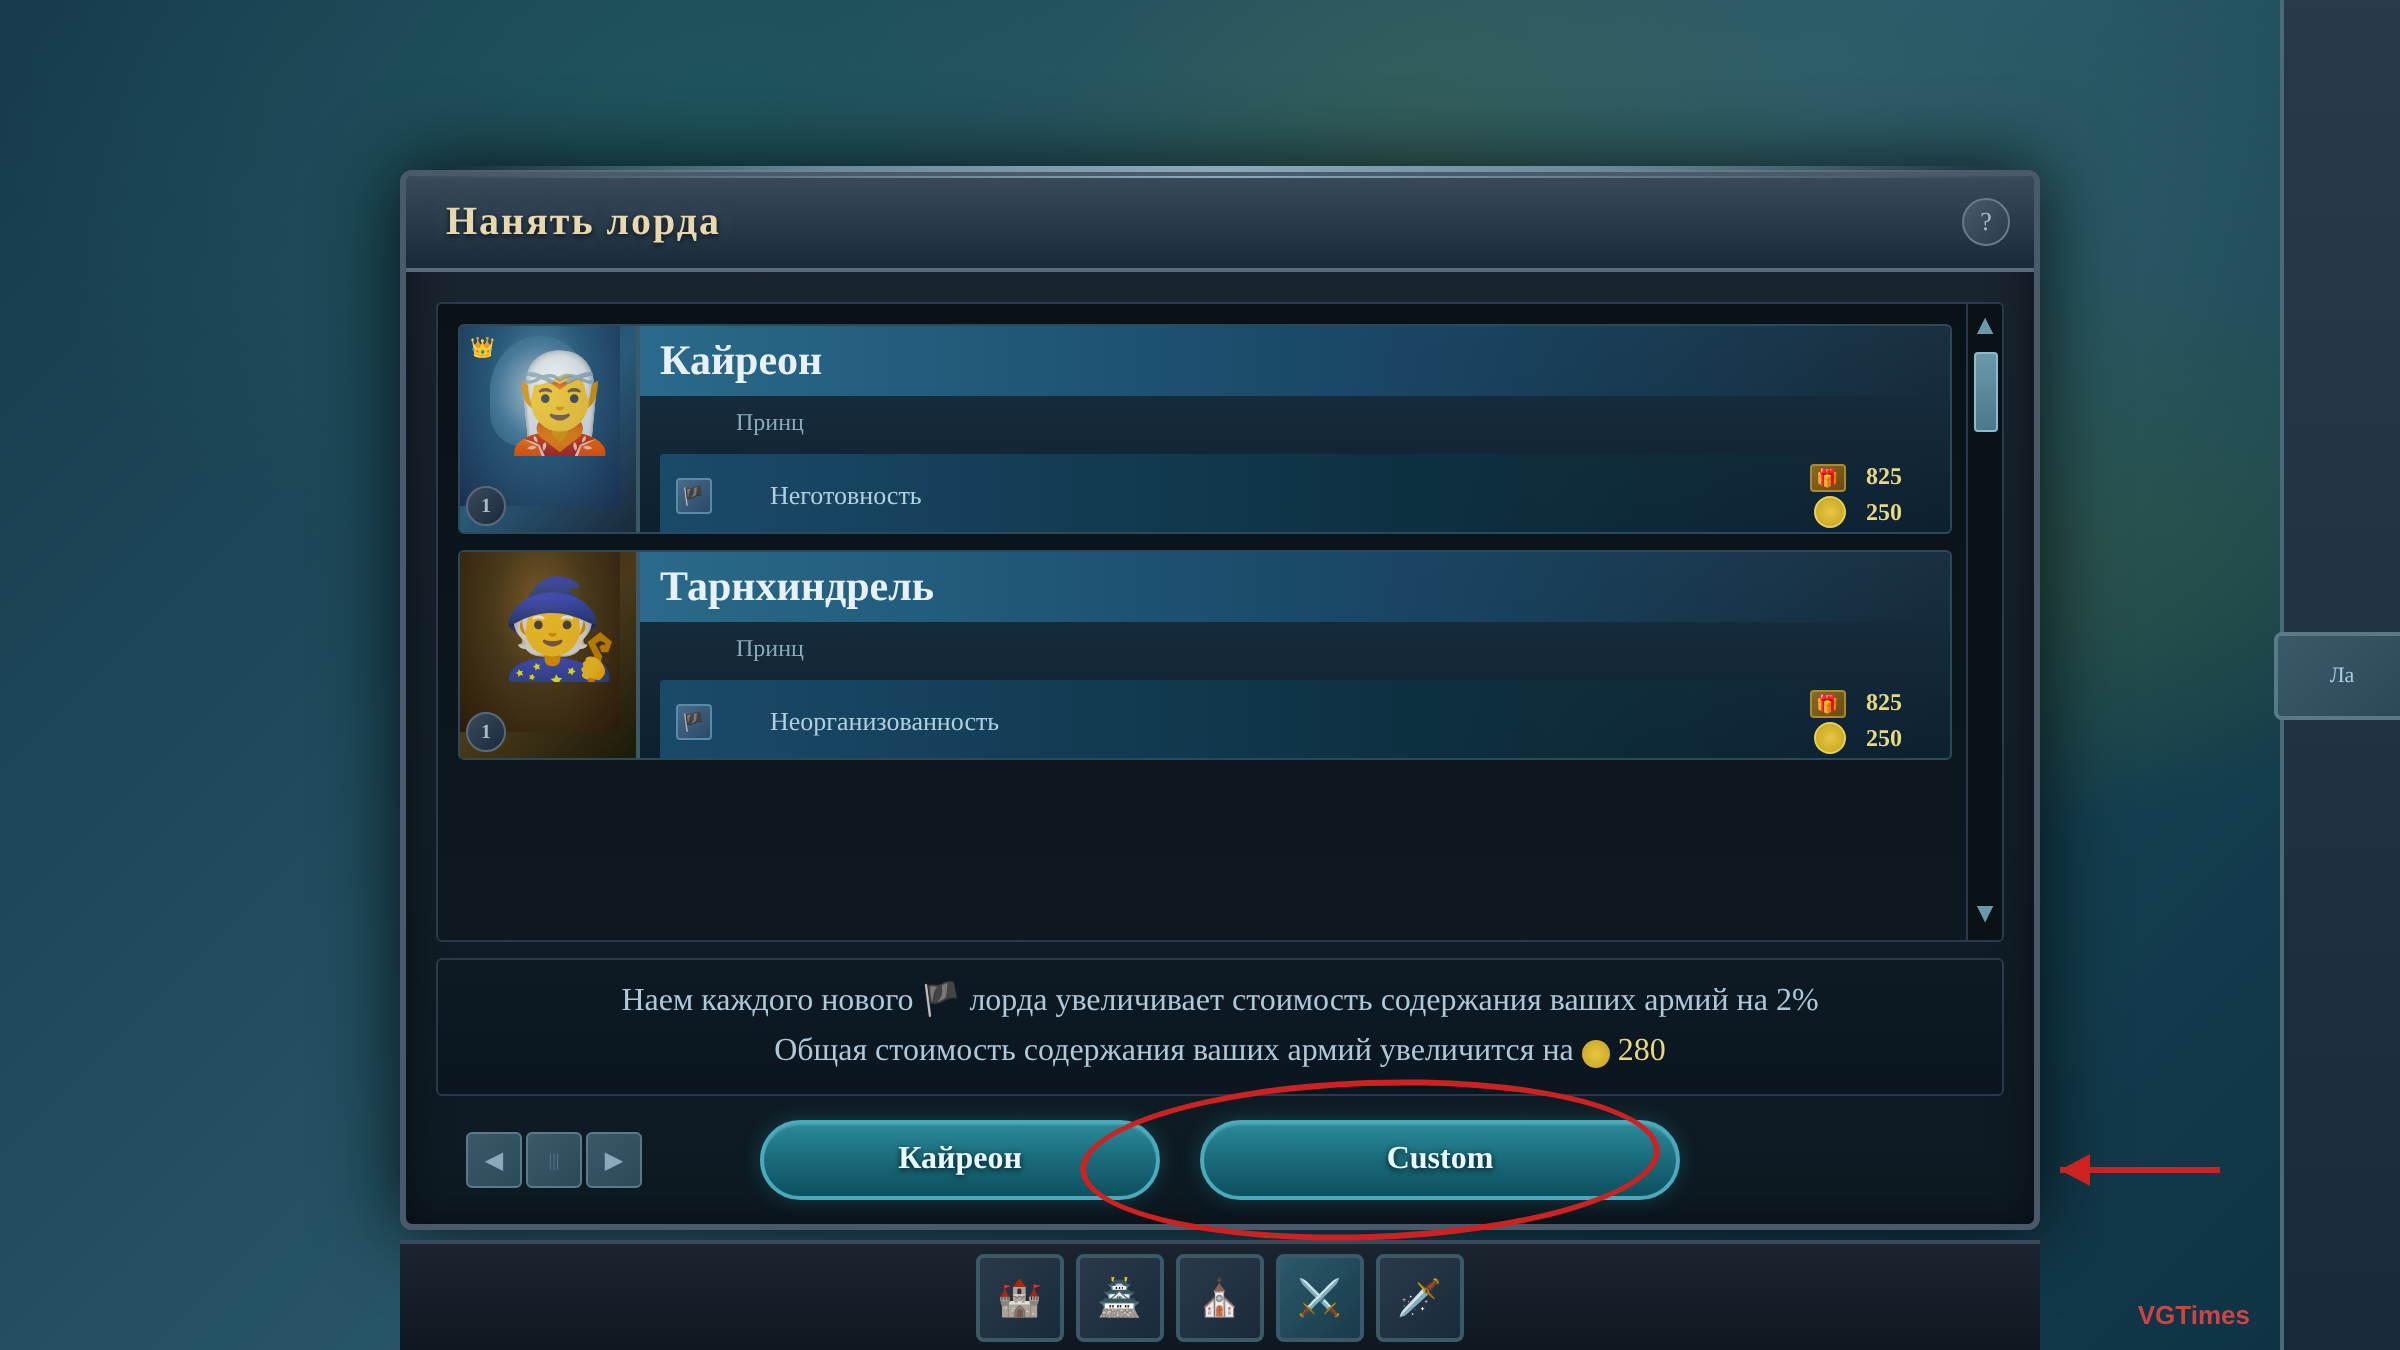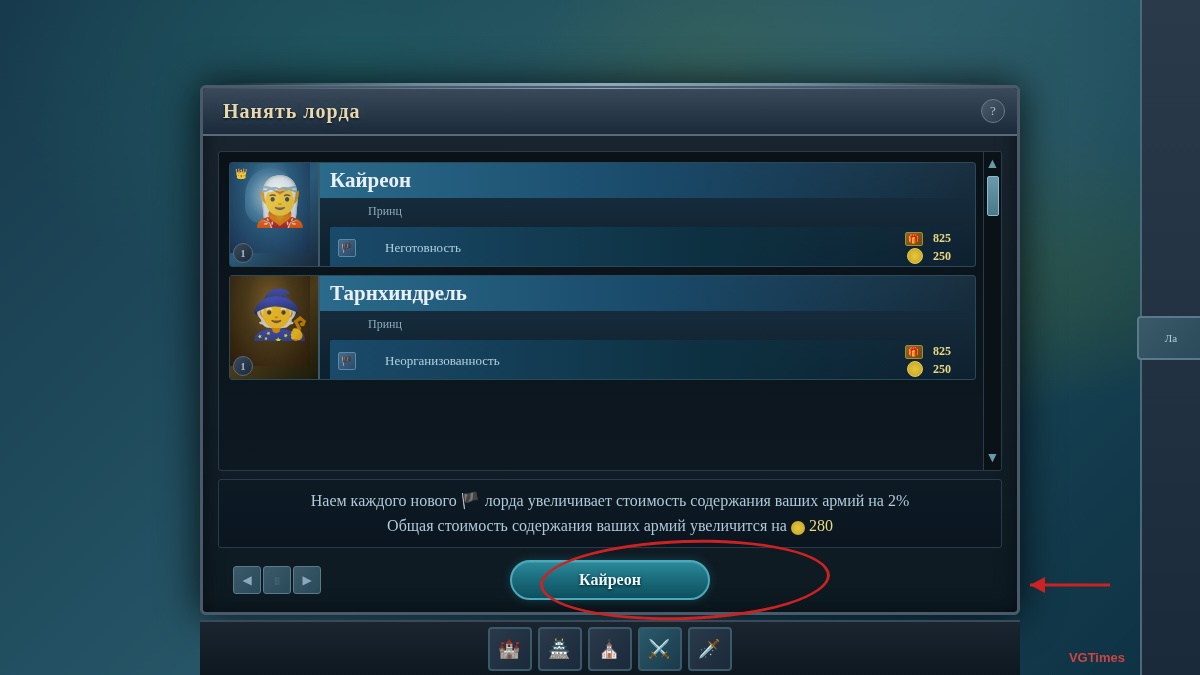--- a/index.html
+++ b/index.html
@@ -685,20 +685,21 @@
       </div>
     </div>
 
     <div class="dialog-footer">
       <div class="nav-arrows">
         <div class="nav-arrow">◀</div>
         <div class="nav-arrow" style="font-size:9px; color:#5a7a8a;">|||</div>
         <div class="nav-arrow">▶</div>
       </div>
       <button class="hire-btn">Кайреон</button>
+      <button class="custom-btn">Custom</button>
     </div>
 
   </div>
 </div>
 
 <div class="bottom-toolbar">
   <div class="toolbar-btn">🏰</div>
   <div class="toolbar-btn">🏯</div>
   <div class="toolbar-btn">⛪</div>
   <div class="toolbar-btn active">⚔️</div>

